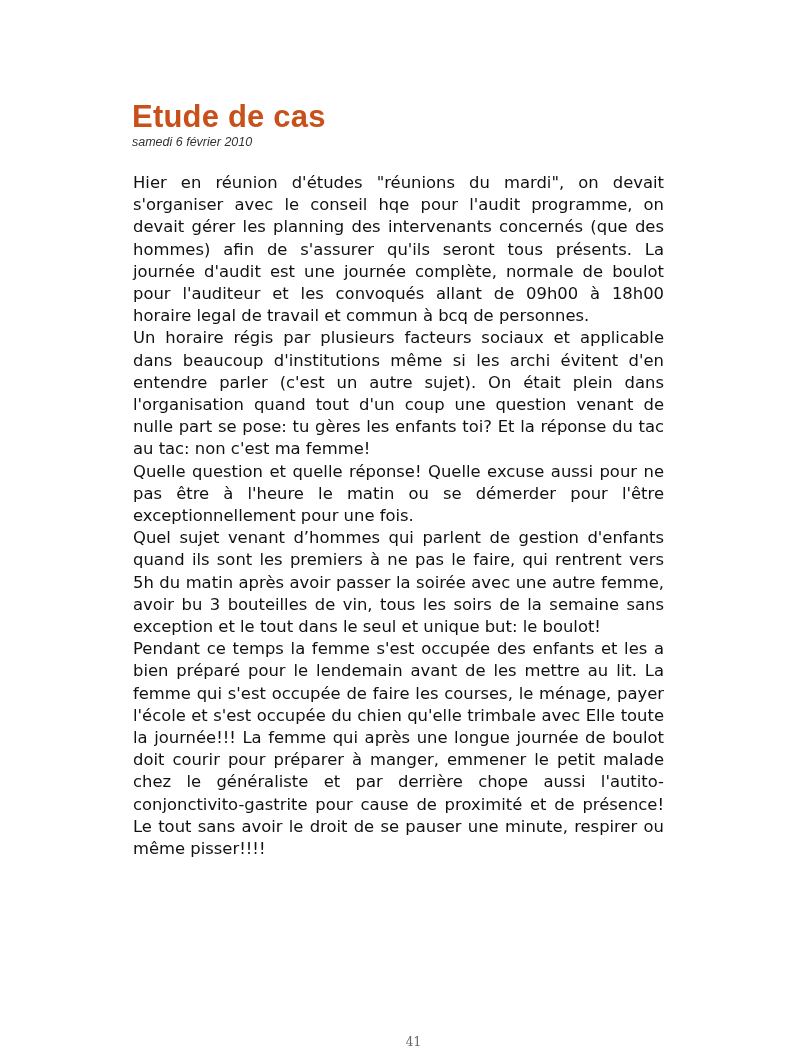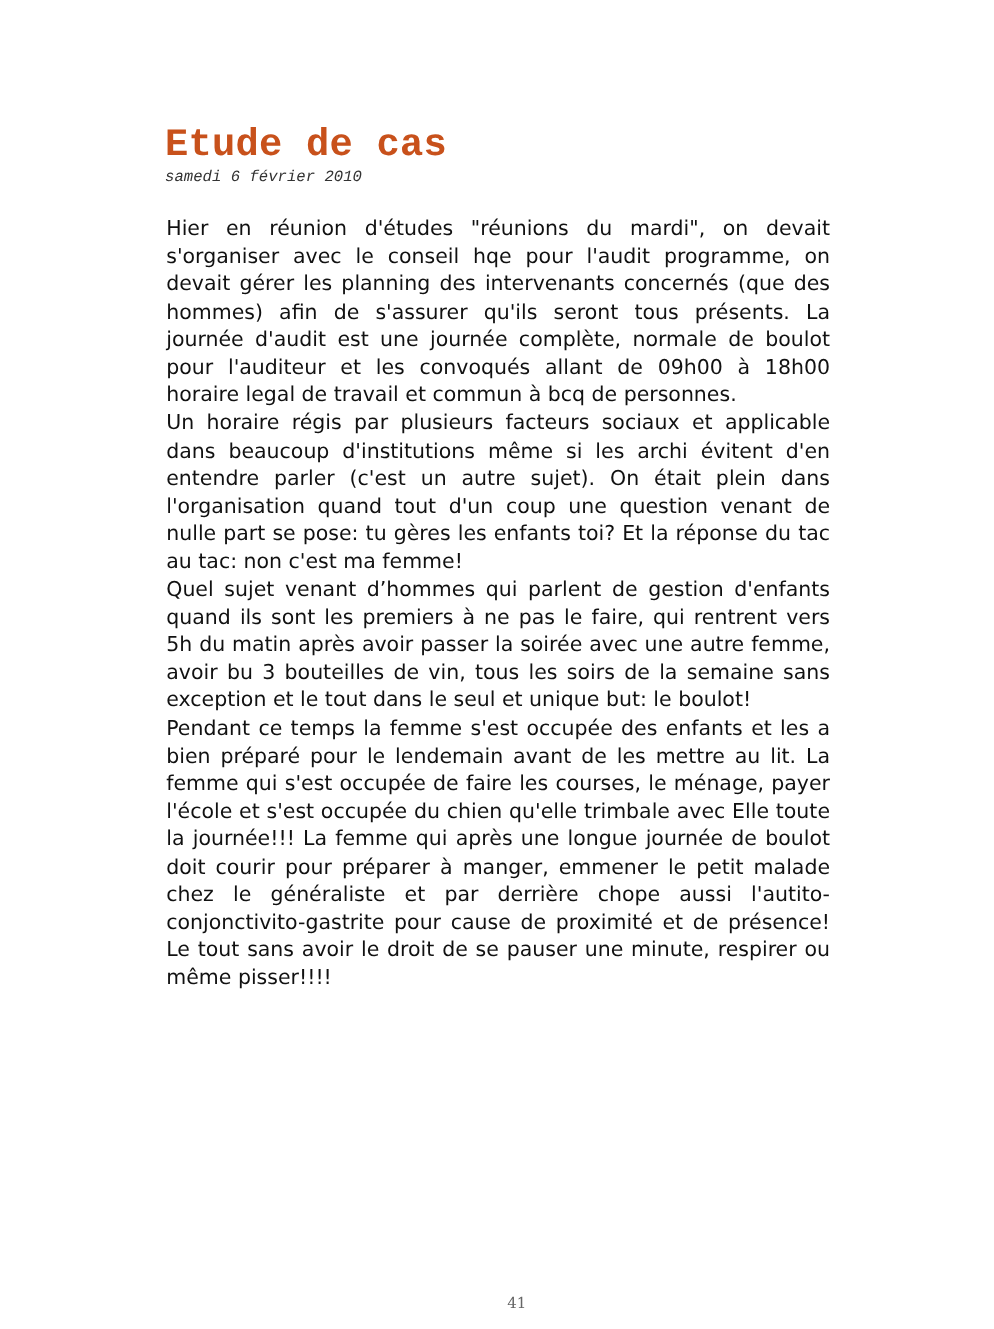--- a/index.html
+++ b/index.html
@@ -19,33 +19,33 @@
       top: 0;
       width: 795px;
       height: 1063px;
       background: #ffffff;
     }
     .title {
       position: absolute;
       left: 132px;
       top: 97px;
       margin: 0;
-      font-family: Liberation Mono, monospace;
+      font-family: Liberation Sans, sans-serif;
       font-weight: bold;
       font-size: 31px;
       line-height: 40px;
       color: #c8511b;
       letter-spacing: 0.2px;
     }
     .date {
       position: absolute;
       left: 132px;
       top: 134px;
       margin: 0;
-      font-family: Liberation Mono, monospace;
+      font-family: Liberation Sans, sans-serif;
       font-style: italic;
       font-size: 12.5px;
       line-height: 16px;
       color: #333333;
     }
     .body-text {
       position: absolute;
       left: 133px;
       top: 172px;
       width: 531px;
@@ -78,18 +78,19 @@
 </head>
 <body>
 
 <div class="page">
   <h1 class="title">Etude de cas</h1>
   <div class="date">samedi 6 février 2010</div>
 
   <div class="body-text">
     <p>Hier en réunion d'études "réunions du mardi", on devait s'organiser avec le conseil hqe pour l'audit programme, on devait gérer les planning des intervenants concernés (que des hommes) afin de s'assurer qu'ils seront tous présents. La journée d'audit est une journée complète, normale de boulot pour l'auditeur et les convoqués allant de 09h00 à 18h00 horaire legal de travail et commun à bcq de personnes.</p>
     <p>Un horaire régis par plusieurs facteurs sociaux et applicable dans beaucoup d'institutions même si les archi évitent d'en entendre parler (c'est un autre sujet). On était plein dans l'organisation quand tout d'un coup une question venant de nulle part se pose: tu gères les enfants toi? Et la réponse du tac au tac: non c'est ma femme!</p>
+    <p>Quelle question et quelle réponse! Quelle excuse aussi pour ne pas être à l'heure le matin ou se démerder pour l'être exceptionnellement pour une fois.</p>
     <p>Quel sujet venant d’hommes qui parlent de gestion d'enfants quand ils sont les premiers à ne pas le faire, qui rentrent vers 5h du matin après avoir passer la soirée avec une autre femme, avoir bu 3 bouteilles de vin, tous les soirs de la semaine sans exception et le tout dans le seul et unique but: le boulot!</p>
     <p>Pendant ce temps la femme s'est occupée des enfants et les a bien préparé pour le lendemain avant de les mettre au lit. La femme qui s'est occupée de faire les courses, le ménage, payer l'école et s'est occupée du chien qu'elle trimbale avec Elle toute la journée!!! La femme qui après une longue journée de boulot doit courir pour préparer à manger, emmener le petit malade chez le généraliste et par derrière chope aussi l'autito-conjonctivito-gastrite pour cause de proximité et de présence! Le tout sans avoir le droit de se pauser une minute, respirer ou même pisser!!!!</p>
   </div>
 
   <div class="page-number">41</div>
 </div>
 
 </body></html>

